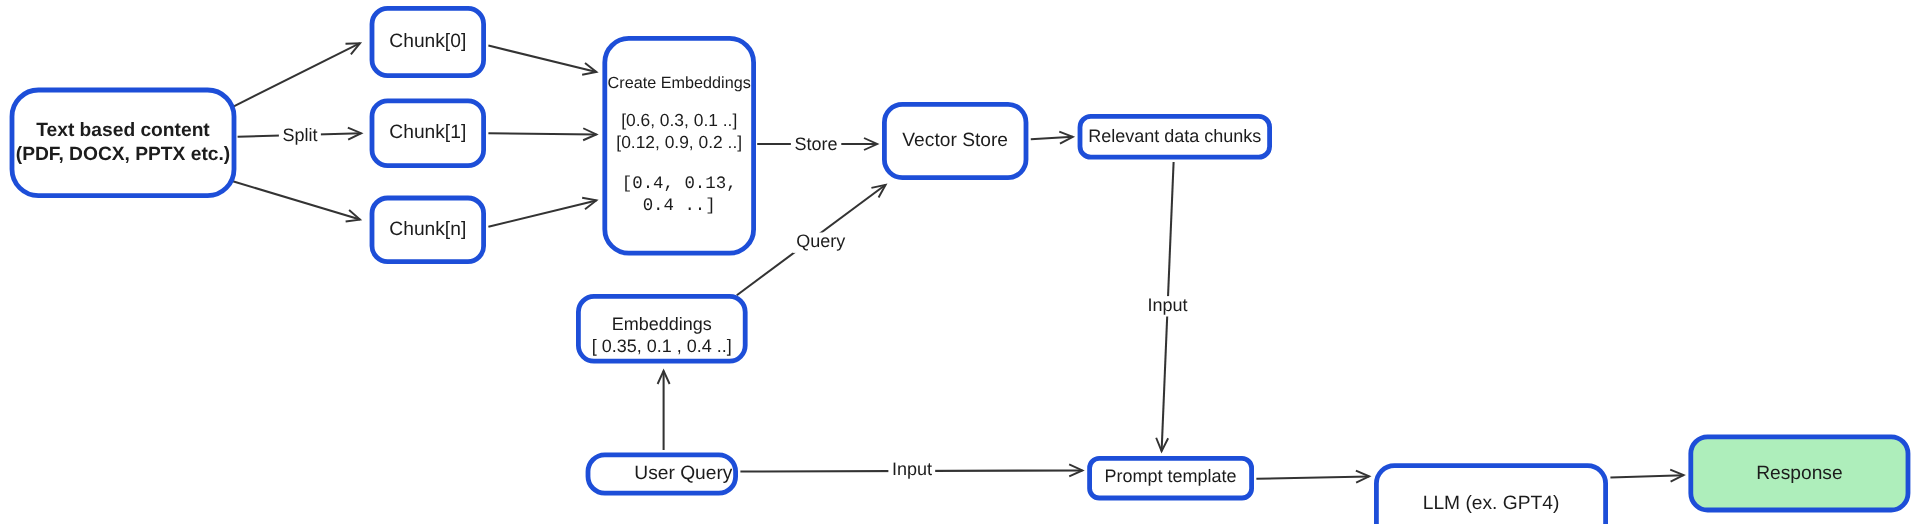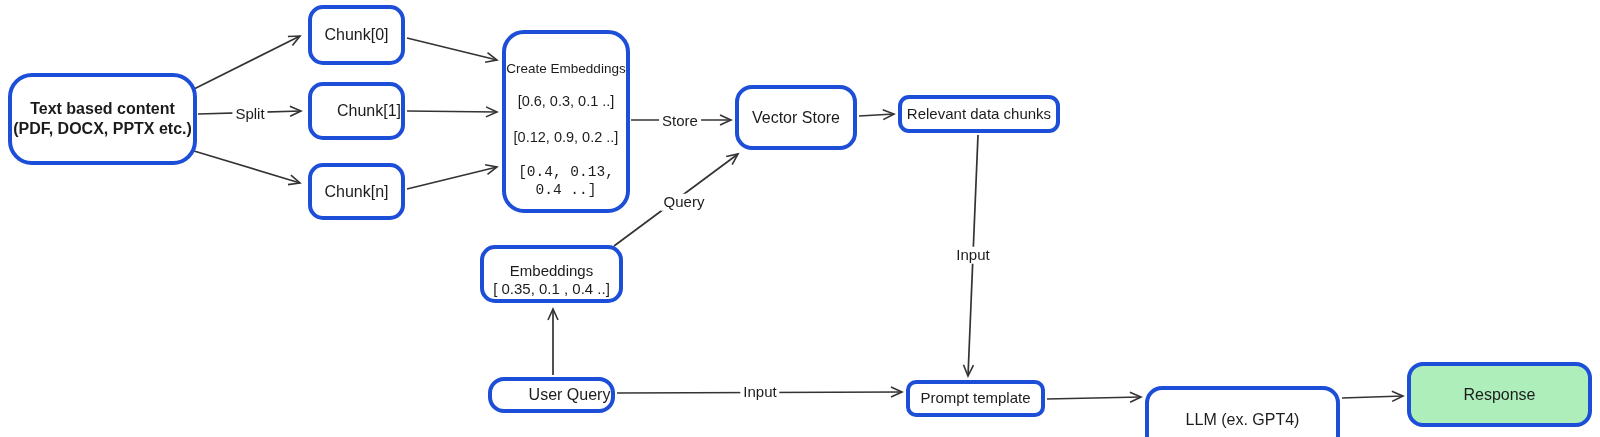--- a/index.html
+++ b/index.html
@@ -41,28 +41,28 @@
     transform: translate(-50%, -50%);
     background: #ffffff;
     padding: 0 3px;
     font-size: 15px;
     line-height: 1.1;
     white-space: nowrap;
   }
   
   #n-text-content   { left: 8px;    top: 73px;  width: 189px; height: 92px; border-radius: 24px; font-weight: bold; }
   #n-chunk0         { left: 308px;  top: 5px;   width: 97px;  height: 60px; border-radius: 15px; }
-  #n-chunk1         { left: 308px;  top: 82px;  width: 97px;  height: 58px; border-radius: 15px; align-items: flex-end; }
+  #n-chunk1         { left: 308px;  top: 82px;  width: 97px;  height: 58px; border-radius: 15px; }
   #n-chunkn         { left: 308px;  top: 163px; width: 97px;  height: 57px; border-radius: 15px; }
   #n-create-emb     { left: 502px;  top: 30px;  width: 128px; height: 183px; border-radius: 22px;
                       justify-content: flex-start; font-size: 14px; }
   #n-create-emb .ce-title  { margin-top: 27px; font-size: 13.5px; }
   #n-create-emb .ce-vec    { font-size: 14.5px; }
   #n-create-emb .ce-vec.v1 { margin-top: 14px; }
-  #n-create-emb .ce-vec.v2 { margin-top: 18px; }
+  #n-create-emb .ce-vec.v2 { }
   #n-create-emb .ce-vec.v3 { margin-top: 17px; font-family: Liberation Mono, monospace; }
   #n-vector-store   { left: 735px;  top: 85px;  width: 122px; height: 65px; border-radius: 17px; }
   #n-relevant       { left: 898px;  top: 95px;  width: 162px; height: 38px; border-radius: 11px; font-size: 15px; }
   #n-embeddings     { left: 480px;  top: 245px; width: 143px; height: 58px; border-radius: 15px; font-size: 15px; justify-content: flex-end; }
   #n-user-query     { left: 488px;  top: 377px; width: 127px; height: 36px; border-radius: 16px; padding-left: 36px; }
   #n-prompt         { left: 906px;  top: 380px; width: 139px; height: 37px; border-radius: 10px; font-size: 15px; }
   #n-llm            { left: 1145px; top: 363px; width: 195px; height: 67px; border-radius: 17px; margin-top: 23px; }
   #n-response       { left: 1407px; top: 362px; width: 185px; height: 65px; border-radius: 16px;
                       background: #aeeebb; }
   

